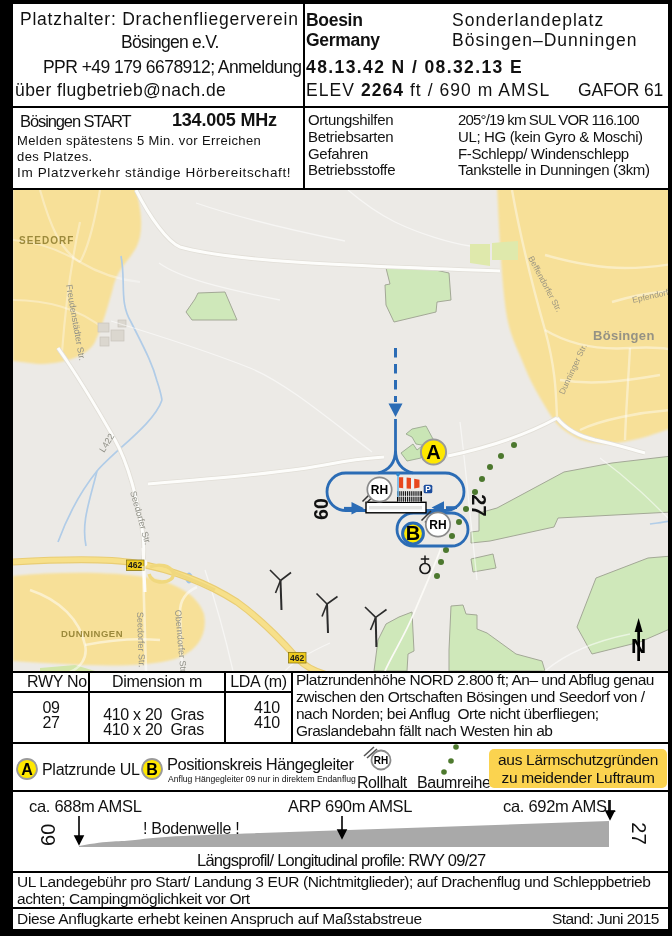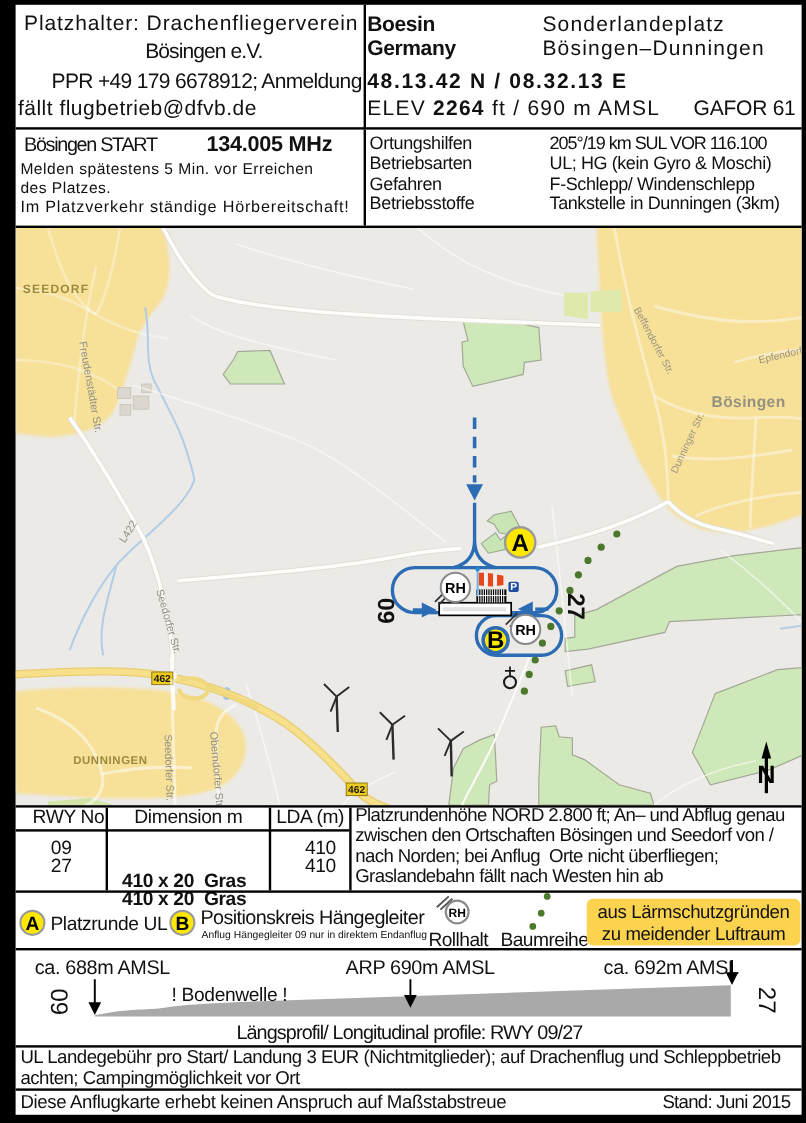--- a/index.html
+++ b/index.html
@@ -14,21 +14,21 @@
 <div class="abs" style="left:13px;top:4px;width:655px;height:925px;background:#fff;"></div>
 
 <div class="abs" style="left:13px;top:4px;width:290px;height:103px;border-right:2px solid #000;"></div>
 
 <div class="abs" style="left:20px;top:9px;font-size:17.5px;letter-spacing:0.75px;white-space:nowrap;">Platzhalter: Drachenfliegerverein</div>
 
 <div class="abs" style="left:121px;top:32px;font-size:17.5px;letter-spacing:-0.75px;white-space:nowrap;">Bösingen e.V.</div>
 
 <div class="abs" style="left:43px;top:57px;font-size:17.5px;letter-spacing:-0.55px;white-space:nowrap;">PPR +49 179 6678912; Anmeldung</div>
 
-<div class="abs" style="left:15px;top:80px;font-size:17.5px;letter-spacing:0.4px;white-space:nowrap;">fällt flugbetrieb@dfvb.de</div>
+<div class="abs" style="left:15px;top:80px;font-size:17.5px;letter-spacing:0.4px;white-space:nowrap;">über flugbetrieb@nach.de</div>
 
 <div class="abs b" style="left:306px;top:10px;font-size:17.5px;letter-spacing:-0.3px;line-height:20px;">Boesin<br>Germany</div>
 
 <div class="abs" style="left:452px;top:10px;font-size:17.5px;letter-spacing:1.0px;line-height:20px;">Sonderlandeplatz<br>Bösingen–Dunningen</div>
 
 <div class="abs b" style="left:306px;top:57px;font-size:17.5px;letter-spacing:1.4px;white-space:nowrap;">48.13.42 N / 08.32.13 E</div>
 
 <div class="abs" style="left:306px;top:80px;font-size:17.5px;letter-spacing:1.05px;white-space:nowrap;">ELEV <span class="b">2264</span> ft / 690 m AMSL</div>
 
 <div class="abs" style="left:578px;top:80px;font-size:17.5px;letter-spacing:-0.2px;white-space:nowrap;">GAFOR 61</div>
@@ -334,21 +334,21 @@
 <div class="abs" style="left:13px;top:673px;width:278px;height:69px;border-right:2px solid #000;"></div>
 <div class="abs" style="left:13px;top:691px;width:278px;height:2px;background:#000;"></div>
 <div class="abs" style="left:88px;top:673px;width:2px;height:69px;background:#000;"></div>
 <div class="abs" style="left:224px;top:673px;width:2px;height:69px;background:#000;"></div>
 
 <div class="abs" style="left:13px;top:673px;width:88px;text-align:center;font-size:16px;letter-spacing:-0.3px;">RWY No</div>
 <div class="abs" style="left:90px;top:673px;width:134px;text-align:center;font-size:16px;letter-spacing:-0.3px;">Dimension m</div>
 <div class="abs" style="left:226px;top:673px;width:65px;text-align:center;font-size:16px;letter-spacing:-0.3px;">LDA (m)</div>
 
 <div class="abs" style="left:13px;top:701px;width:76px;text-align:center;font-size:16px;line-height:14.5px;letter-spacing:-0.3px;">09<br>27</div>
-<div class="abs" style="left:90px;top:728px;width:127px;text-align:center;font-size:16px;line-height:14.5px;letter-spacing:-0.3px;font-weight:bold;">410 x 20&nbsp; Gras<br>410 x 20&nbsp; Gras</div>
+<div class="abs" style="left:90px;top:708px;width:127px;text-align:center;font-size:16px;line-height:14.5px;letter-spacing:-0.3px;">410 x 20&nbsp; Gras<br>410 x 20&nbsp; Gras</div>
 <div class="abs" style="left:226px;top:701px;width:82px;text-align:center;font-size:16px;line-height:14.5px;letter-spacing:-0.3px;">410<br>410</div>
 
 <div class="abs" style="left:296px;top:672px;font-size:15.5px;letter-spacing:-0.5px;line-height:16.9px;white-space:nowrap;">Platzrundenhöhe NORD 2.800 ft; An– und Abflug genau<br>zwischen den Ortschaften Bösingen und Seedorf von /<br>nach Norden; bei Anflug&nbsp; Orte nicht überfliegen;<br>Graslandebahn fällt nach Westen hin ab</div>
 
 <div class="abs" style="left:13px;top:742px;width:655px;height:2px;background:#000;"></div>
 
 <svg class="abs" style="left:13px;top:744px;" width="655" height="46" viewBox="13 744 655 46" xmlns="http://www.w3.org/2000/svg">
 
   <g>
     <circle cx="27" cy="769" r="10" fill="#ffe800" stroke="#9a9a9a" stroke-width="1.8"></circle>

